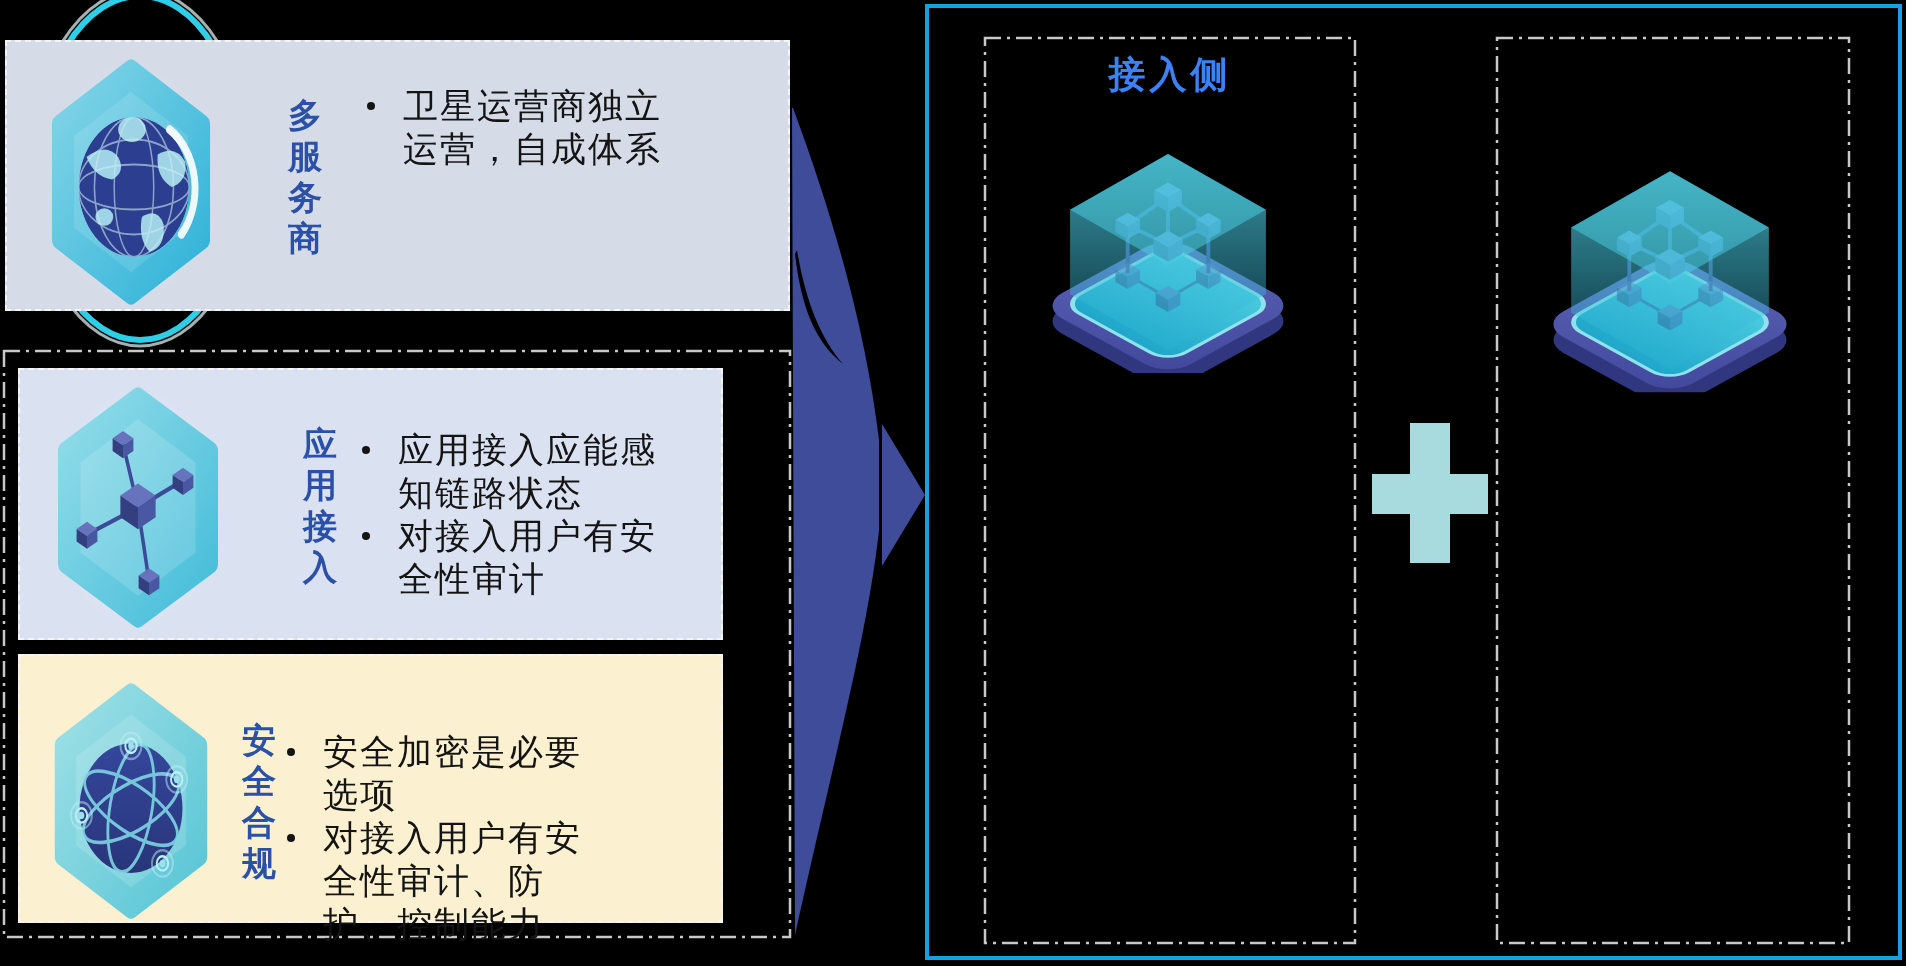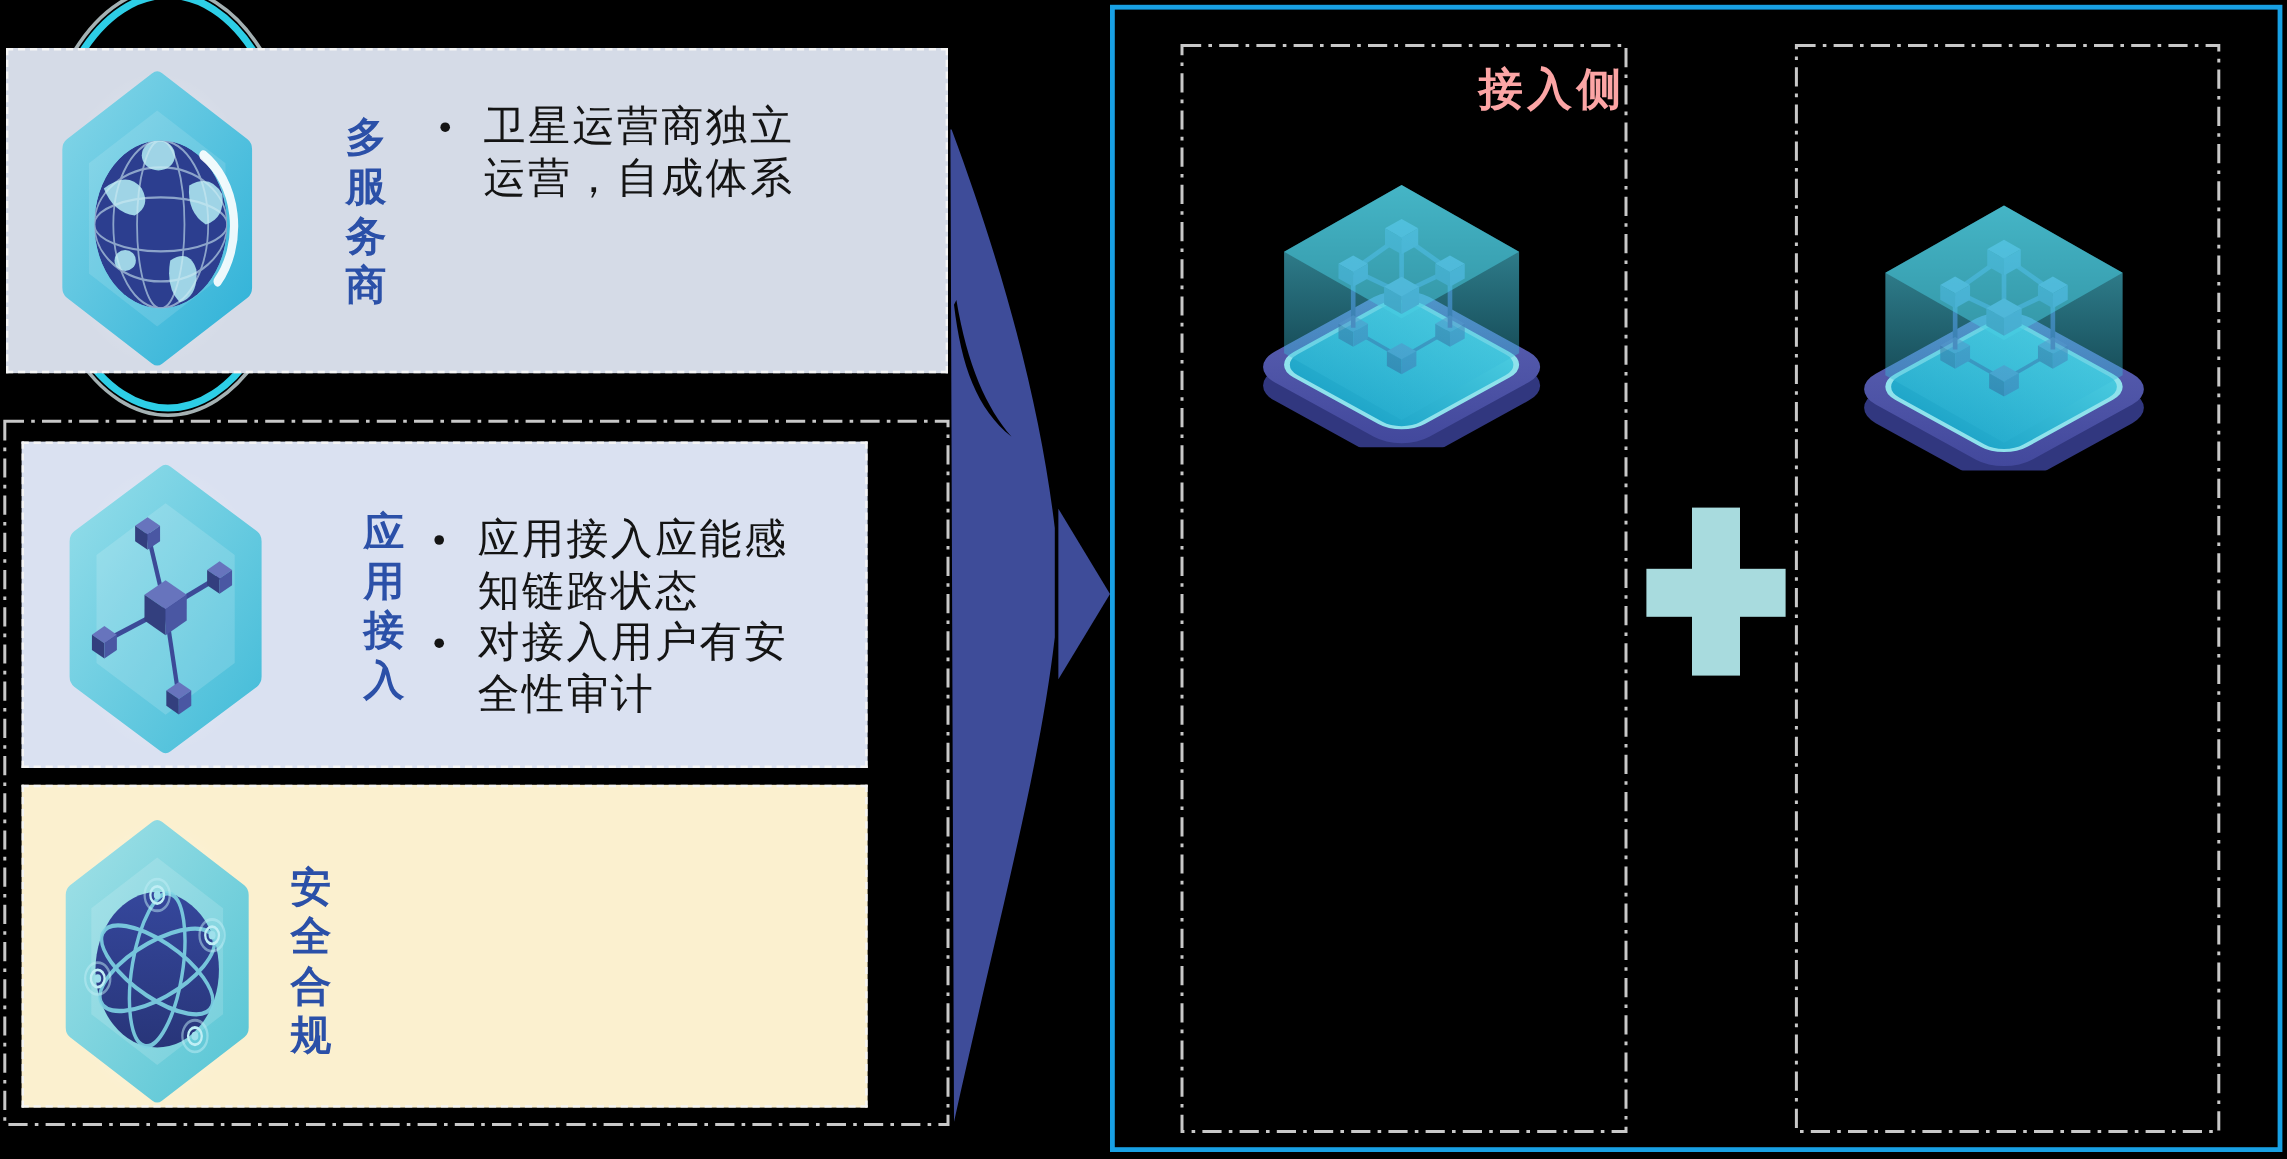--- a/index.html
+++ b/index.html
@@ -40,22 +40,22 @@
     content:""; position:absolute; left:12px; top:18px;
     width:8px; height:8px; border-radius:50%; background:#141414;
   }
 
   
   #right-panel {
     position:absolute; left:925px; top:4px; width:977px; height:956px;
     box-sizing:border-box; border:4px solid #18a0e4; background:transparent;
   }
   .section-title {
-    position:absolute; top:50px; text-align:right;
-    font-size:37px; font-weight:bold; color:#fca5a5; letter-spacing:4px;
+    position:absolute; top:50px; text-align:center;
+    font-size:37px; font-weight:bold; color:#3b82f6; letter-spacing:4px;
   }
   #titleA { left:985px;  width:370px; }
   #titleB { left:1497px; width:352px; }
 
   
   .plus-v { position:absolute; left:1410px; top:423px; width:40px; height:140px; background:#a8dbde; }
   .plus-h { position:absolute; left:1372px; top:474px; width:116px; height:40px; background:#a8dbde; }
 </style>
 </head>
 <body>
@@ -245,20 +245,24 @@
         <circle cx="118" cy="152" r="3"></circle>
           <circle cx="133" cy="82" r="3"></circle>
       </g>
     </svg>
     <div class="vlabel">
       <span>安</span>
       <span>全</span>
       <span>合</span>
       <span>规</span>
     </div>
+    <ul class="bullets">
+      <li>安全加密是必要选项</li>
+      <li>对接入用户有安全性审计、防护、控制能力</li>
+    </ul>
   </div>
 
   <svg class="abs" style="left:0;top:0" width="1906" height="966">
     <path fill="#3e4c99" fill-rule="evenodd" d="M 793 108
          C 842 240 868 348 879 440
          L 879 531
          C 866 642 834 758 795 935
          L 792 108 Z
          M 797 250
          C 806 304 822 340 843 364

